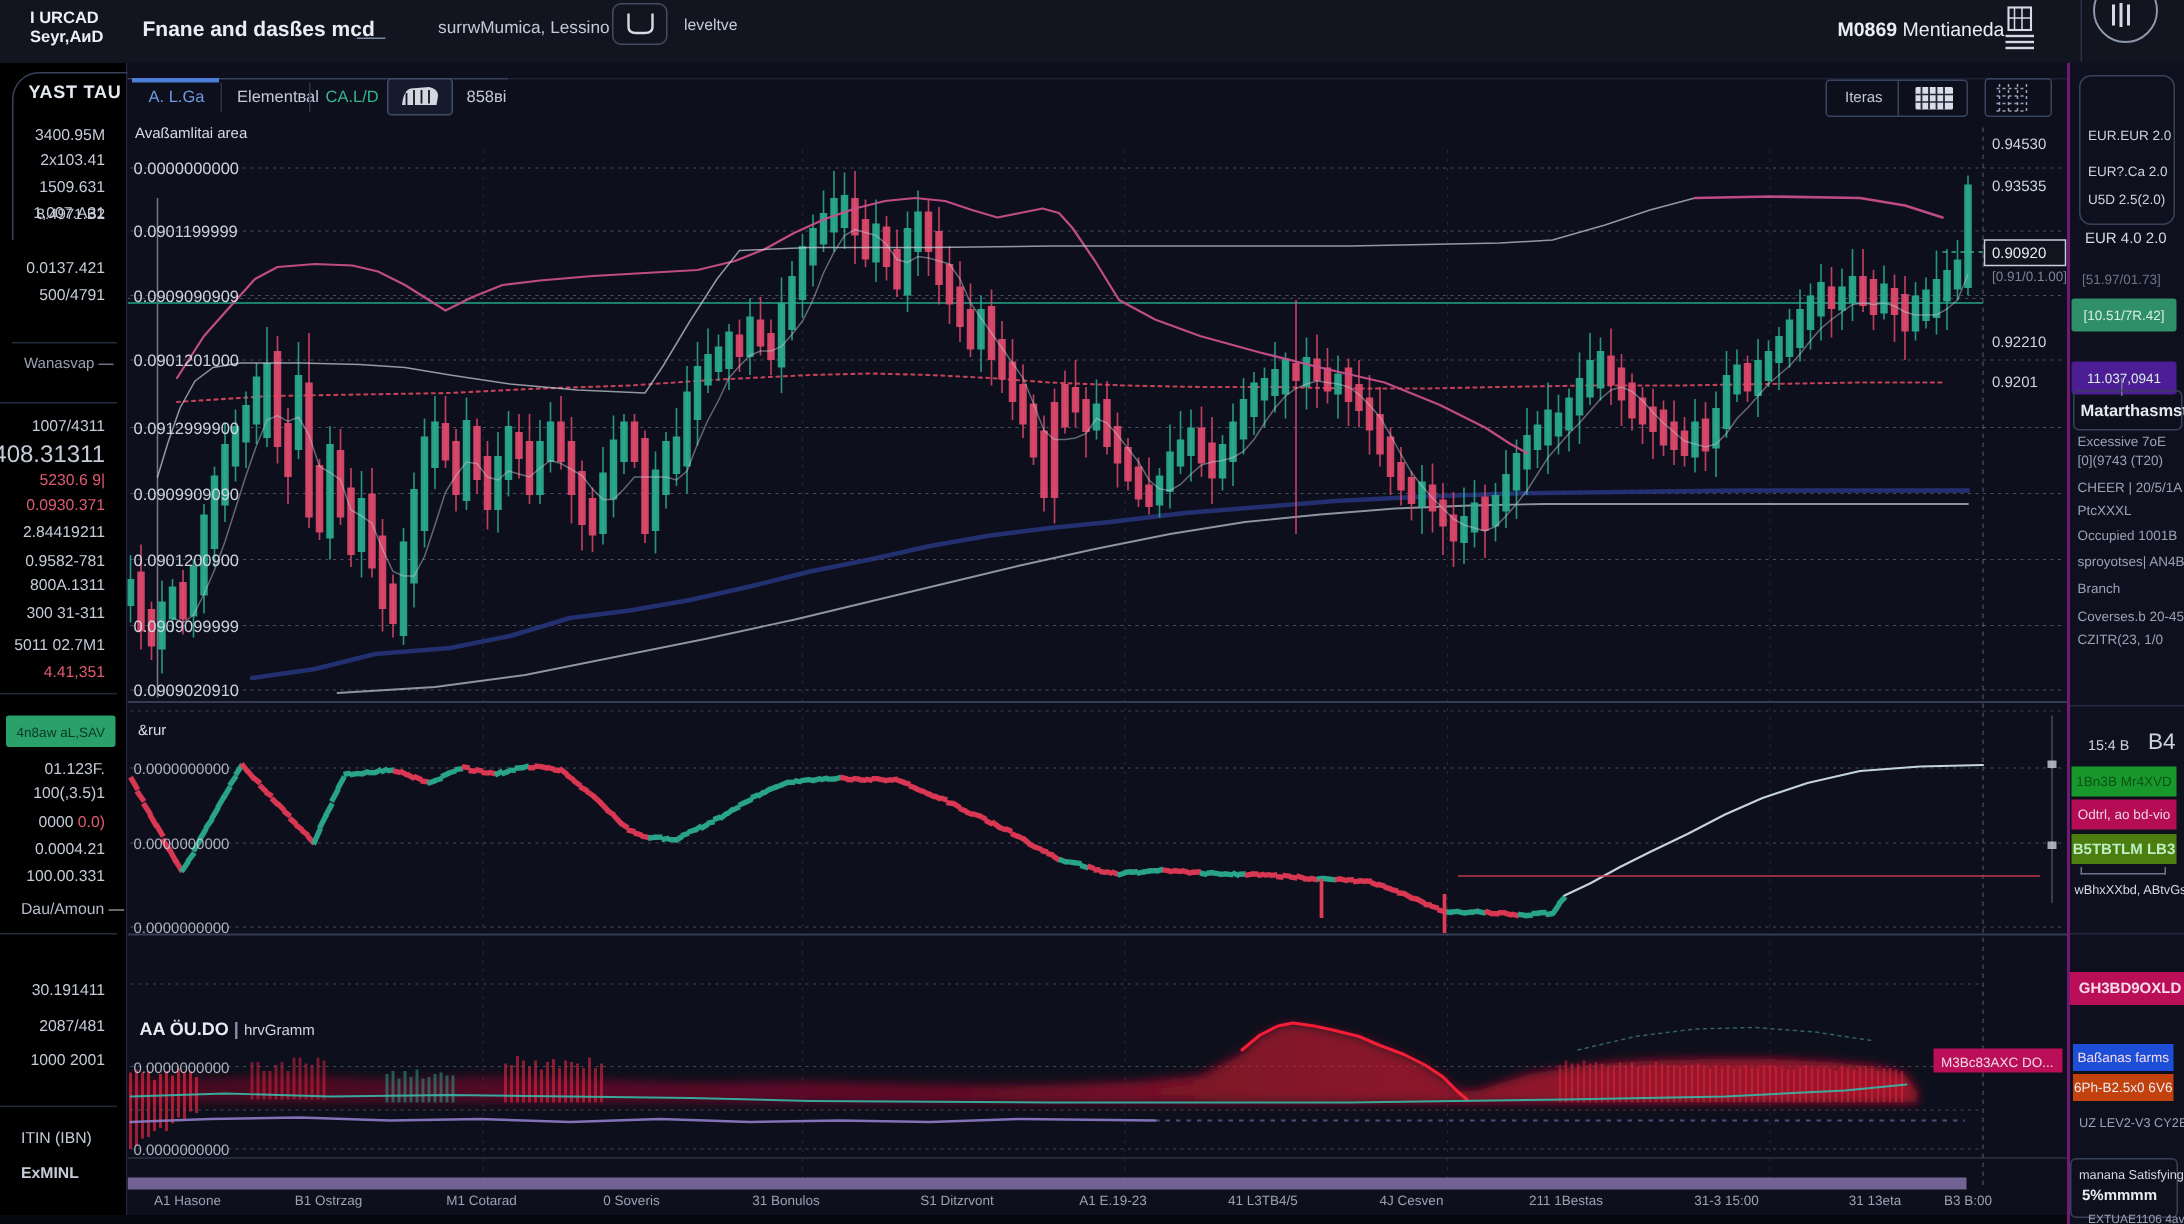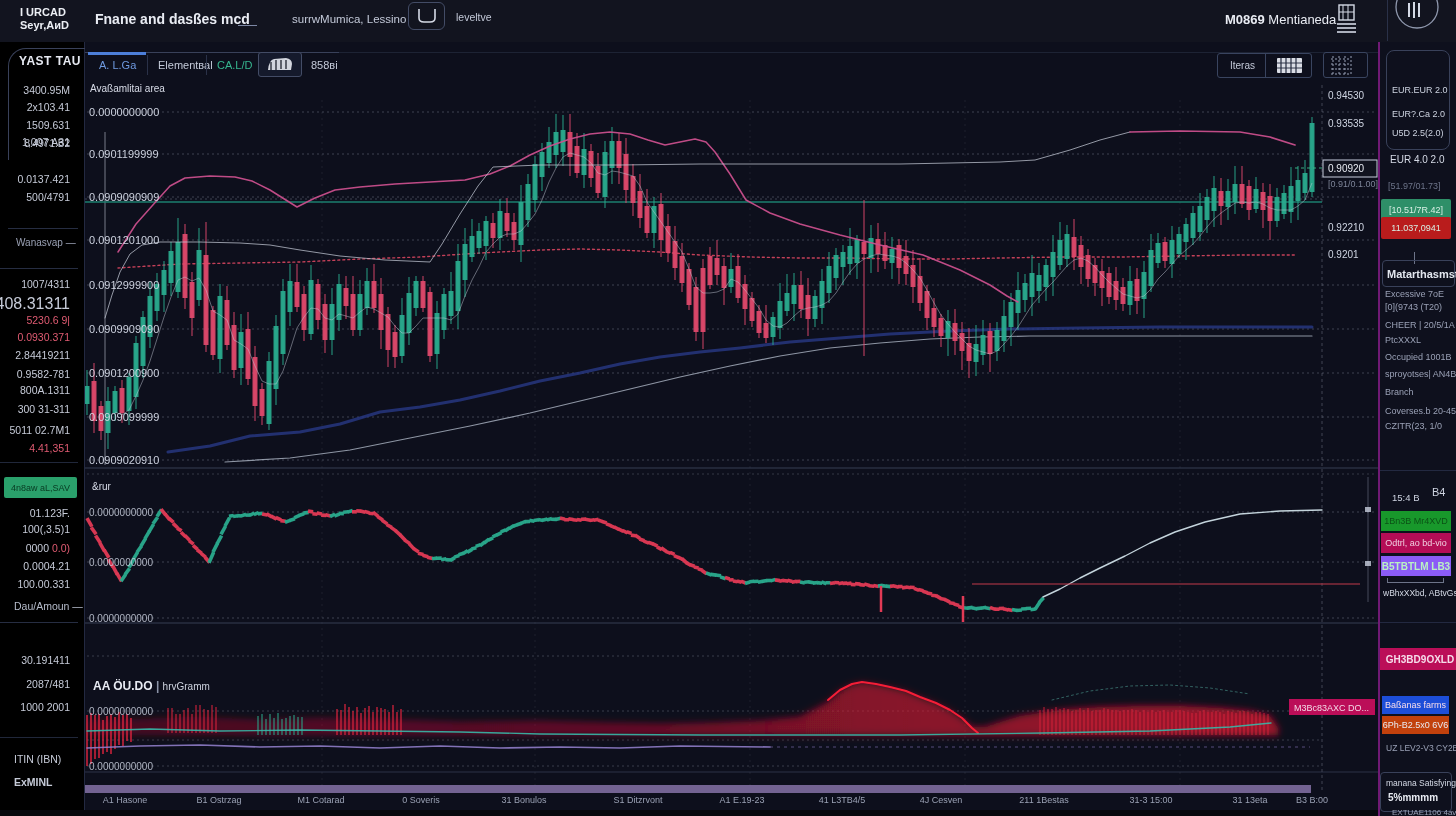--- a/index.html
+++ b/index.html
@@ -903,39 +903,39 @@
       <path d="M4 1 v18 M10 1 v18 M16 1 v18 M22 1 v18" stroke="#9aa3b8" stroke-width="1" stroke-dasharray="2,2"></path>
     </svg>
 <div style="position:absolute;left:1378px;top:42px;width:78px;height:774px;background:#0e101d;border-left:2px solid #701a75;overflow:hidden">
       <div style="position:absolute;left:6px;top:8px;width:64px;height:100px;border:1px solid #39415a;border-radius:8px"></div>
       <div style="position:absolute;left:12px;top:43px;font-size:9px;color:#cdd3e0;white-space:nowrap">EUR.EUR 2.0</div>
       <div style="position:absolute;left:12px;top:67px;font-size:9px;color:#cdd3e0;white-space:nowrap">EUR?.Ca 2.0</div>
       <div style="position:absolute;left:12px;top:86px;font-size:9px;color:#cdd3e0;white-space:nowrap">U5D 2.5(2.0)</div>
       <div style="position:absolute;left:10px;top:112px;font-size:10px;color:#d5dae6;white-space:nowrap">EUR 4.0 2.0</div>
       <div style="position:absolute;left:8px;top:139px;font-size:9px;color:#6d7489;white-space:nowrap">[51.97/01.73]</div>
       <div style="position:absolute;left:1px;top:157px;width:70px;height:22px;background:#2e8f68;border-radius:2px;color:#d8efe4;font-size:9px;display:flex;align-items:center;justify-content:center">[10.51/7R.42]</div>
-      <div style="position:absolute;left:1px;top:175px;width:70px;height:22px;background:#b91c1c;border-radius:2px;color:#d8efe4;font-size:9px;display:flex;align-items:center;justify-content:center">11.037,0941</div>
+      <div style="position:absolute;left:1px;top:199px;width:70px;height:22px;background:#4c1d95;border-radius:2px;color:#d8efe4;font-size:9px;display:flex;align-items:center;justify-content:center">11.037,0941</div>
       <div style="position:absolute;left:34px;top:210px;width:1px;height:12px;background:#6d7489"></div>
       <div style="position:absolute;left:2px;top:218px;width:73px;height:27px;border:1px solid #39415a;border-radius:4px"></div>
       <div style="position:absolute;left:7px;top:226px;font-size:11px;font-weight:bold;color:#e3e7ef;white-space:nowrap">Matarthasmst</div>
       <div style="position:absolute;left:5px;top:247px;font-size:9px;color:#9aa1b6;white-space:nowrap">Excessive 7oE</div>
       <div style="position:absolute;left:5px;top:260px;font-size:9px;color:#9aa1b6;white-space:nowrap">[0](9743 (T20)</div>
       <div style="position:absolute;left:5px;top:278px;font-size:9px;color:#9aa1b6;white-space:nowrap">CHEER | 20/5/1A</div>
       <div style="position:absolute;left:5px;top:293px;font-size:9px;color:#9aa1b6;white-space:nowrap">PtcXXXL</div>
       <div style="position:absolute;left:5px;top:310px;font-size:9px;color:#9aa1b6;white-space:nowrap">Occupied 1001B</div>
       <div style="position:absolute;left:5px;top:327px;font-size:9px;color:#9aa1b6;white-space:nowrap">sproyotses| AN4B</div>
       <div style="position:absolute;left:5px;top:345px;font-size:9px;color:#9aa1b6;white-space:nowrap">Branch</div>
       <div style="position:absolute;left:5px;top:364px;font-size:9px;color:#9aa1b6;white-space:nowrap">Coverses.b 20-45 Zav</div>
       <div style="position:absolute;left:5px;top:379px;font-size:9px;color:#9aa1b6;white-space:nowrap">CZITR(23, 1/0</div>
       <div style="position:absolute;left:0;right:0;top:428px;border-top:1px solid #232941"></div>
       <div style="position:absolute;left:12px;top:450px;font-size:9.5px;color:#cdd3e0">15:4 B</div>
-      <div style="position:absolute;left:52px;top:444px;font-size:11px;color:#cdd3e0">B4</div>
+      <div style="position:absolute;left:52px;top:444px;font-size:15px;color:#cdd3e0">B4</div>
       <div style="position:absolute;left:1px;top:469px;width:70px;height:20px;background:#18982b;color:#0b5216;font-size:9px;display:flex;align-items:center;justify-content:center">1Bn3B Mr4XVD</div>
       <div style="position:absolute;left:1px;top:491px;width:70px;height:20px;background:#b40d56;color:#f0cfe0;font-size:9px;display:flex;align-items:center;justify-content:center">Odtrl, ao bd-vio</div>
-      <div style="position:absolute;left:1px;top:514px;width:70px;height:20px;background:#8b5cf6;color:#baf0c4;font-size:10px;font-weight:bold;display:flex;align-items:center;justify-content:center">B5TBTLM LB3</div>
+      <div style="position:absolute;left:1px;top:514px;width:70px;height:20px;background:#4d7c0f;color:#baf0c4;font-size:10px;font-weight:bold;display:flex;align-items:center;justify-content:center">B5TBTLM LB3</div>
       <div style="position:absolute;left:7px;top:536px;width:57px;height:5px;border-left:1px solid #6d7489;border-right:1px solid #6d7489;border-bottom:1px solid #6d7489"></div>
       <div style="position:absolute;left:3px;top:546px;font-size:8.5px;color:#d5dae6;white-space:nowrap">wBhxXXbd, ABtvGsrman</div>
       <div style="position:absolute;left:0;right:0;top:580px;border-top:1px solid #232941"></div>
       <div style="position:absolute;left:0px;top:606px;width:80px;height:22px;background:#bb0e58;color:#f6dcea;font-size:10px;font-weight:bold;display:flex;align-items:center;justify-content:center">GH3BD9OXLD</div>
       <div style="position:absolute;left:2px;top:654px;width:67px;height:18px;background:#1d4ed8;color:#f6dcea;font-size:9px;display:flex;align-items:center;justify-content:center">Baßanas farms</div>
       <div style="position:absolute;left:2px;top:674px;width:67px;height:18px;background:#c2410c;color:#e8ebf2;font-size:9px;display:flex;align-items:center;justify-content:center">6Ph-B2.5x0 6V6</div>
       <div style="position:absolute;left:6px;top:701px;font-size:8.5px;color:#9aa1b6;white-space:nowrap">UZ LEV2-V3 CY2E</div>
       <div style="position:absolute;left:0px;top:730px;width:72px;height:40px;border:1px solid #39415a;border-radius:4px"></div>
       <div style="position:absolute;left:6px;top:736px;font-size:8.5px;color:#d5dae6;white-space:nowrap">manana Satisfying)</div>
       <div style="position:absolute;left:8px;top:750px;font-size:10px;font-weight:bold;color:#e8ebf2">5%mmmm</div>

